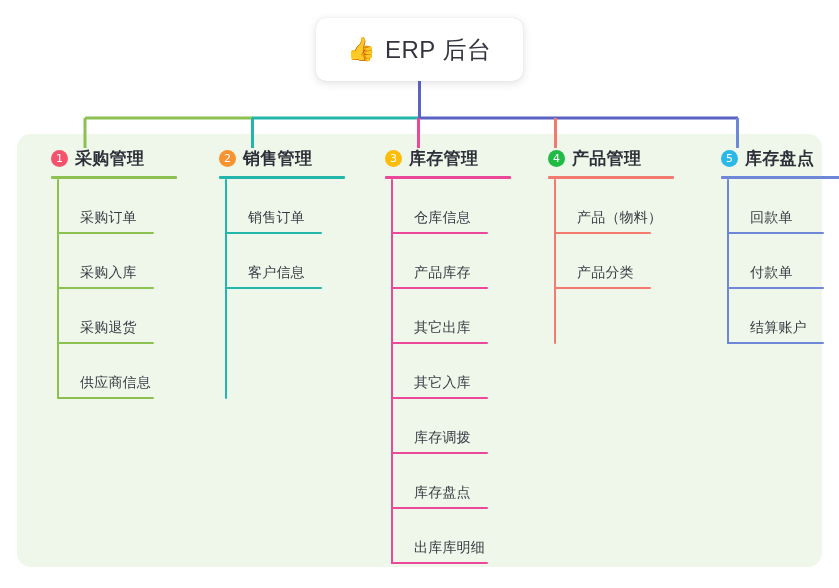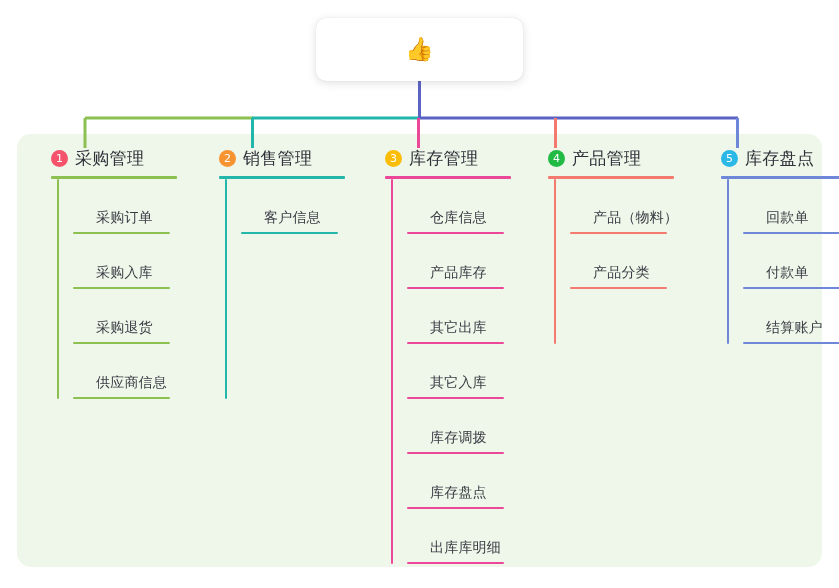--- a/index.html
+++ b/index.html
@@ -93,35 +93,36 @@
     line-height: 17px;
     text-align: center;
     font-family: "DejaVu Sans", sans-serif;
     flex: 0 0 auto;
   }
   .col-title {
     font-size: 17px;
     color: #2e2f38;
     white-space: nowrap;
     letter-spacing: 0.3px;
+    font-weight: bold;
   }
   .col-rule {
     height: 3px;
     width: 126px;
     margin-left: 21px;
     margin-top: 5px;
     border-radius: 1px;
   }
 
   
   .items {
     position: relative;
     margin-left: 27px;
     margin-top: 0px;
-    padding-left: 16px;
+    padding-left: 0;
   }
   .spine {
     position: absolute;
     left: 0;
     top: 0;
     width: 2px;
     border-radius: 1px;
   }
   .item {
     position: relative;
@@ -197,20 +198,24 @@
       </div>
       <div class="col" style="left: 198px;">
         <div class="col-head">
           <span class="badge" style="background: rgb(247, 147, 48);">2</span>
           <span class="col-title">销售管理</span>
         </div>
         <div class="col-rule" style="background: rgb(35, 183, 171);"></div>
         <div class="items">
           <div class="spine" style="background: rgb(35, 183, 171); height: 220px;"></div>
           <div class="item">
+            <span class="item-label">销售订单</span>
+            <div class="item-rule" style="background: rgb(35, 183, 171);"></div>
+          </div>
+          <div class="item">
             <span class="item-label">客户信息</span>
             <div class="item-rule" style="background: rgb(35, 183, 171);"></div>
           </div>
         </div>
       </div>
       <div class="col" style="left: 364px;">
         <div class="col-head">
           <span class="badge" style="background: rgb(251, 189, 8);">3</span>
           <span class="col-title">库存管理</span>
         </div>
@@ -284,14 +289,15 @@
           <div class="item">
             <span class="item-label">结算账户</span>
             <div class="item-rule" style="background: rgb(111, 135, 216);"></div>
           </div>
         </div>
       </div>
     </div>
 
 <div class="title-card">
       <span class="title-emoji">👍</span>
+      <span class="title-text">ERP 后台</span>
     </div>
   </div>
 
 </body></html>

